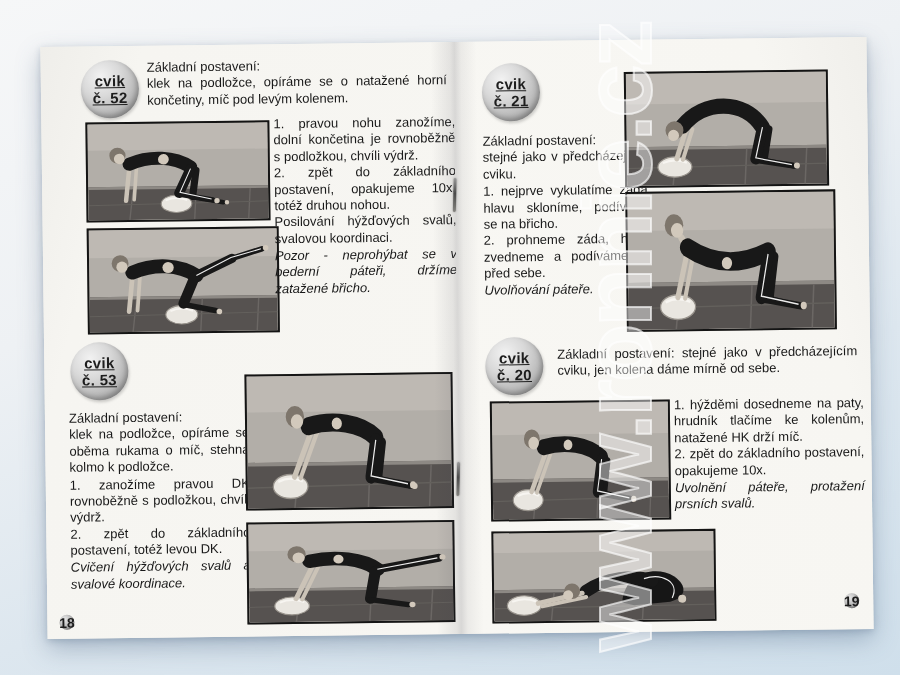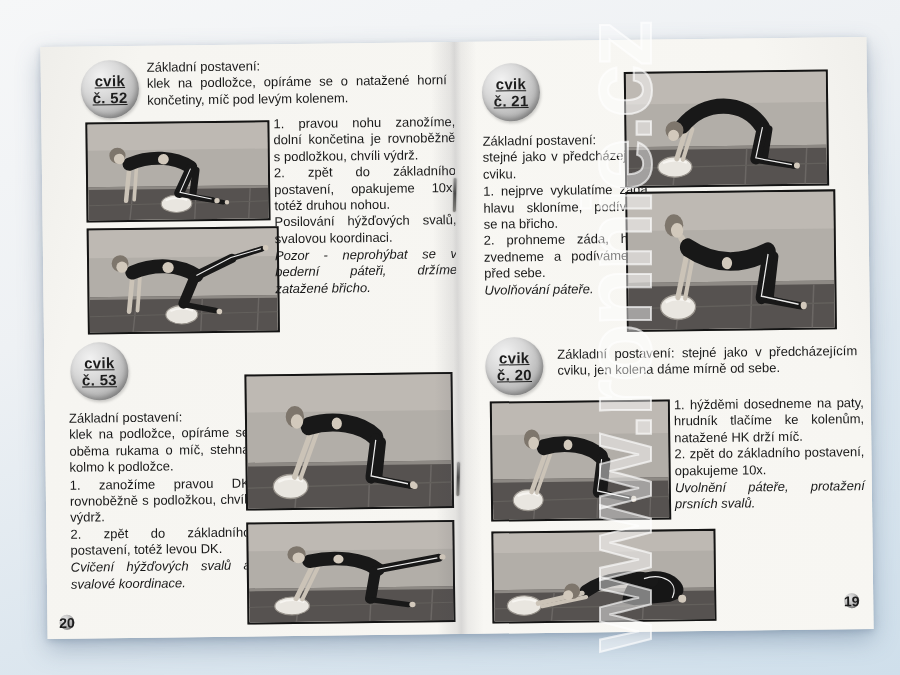--- a/index.html
+++ b/index.html
@@ -207,21 +207,21 @@
           <path class="c" stroke-width="6" d="M119,86 L156,92"></path>
           <circle class="sf" cx="160" cy="92" r="3"></circle>
           <path class="st" d="M126,52 L185,40"></path>
           <circle class="h" cx="47" cy="34" r="9"></circle>
             <circle class="sf" cx="49" cy="38" r="6"></circle>
         </svg>
       </div>
     </section>
 
     <div class="pagenum" style="left:12px;top:568px">
-      <span>20</span>
+      <span>18</span>
     </div>
   </div>
 
   <div class="page page-right">
 
     <section>
       <div class="badge" style="left:28px;top:22px">
         <span>cvik</span>
         <span>č. 21</span>
       </div>

